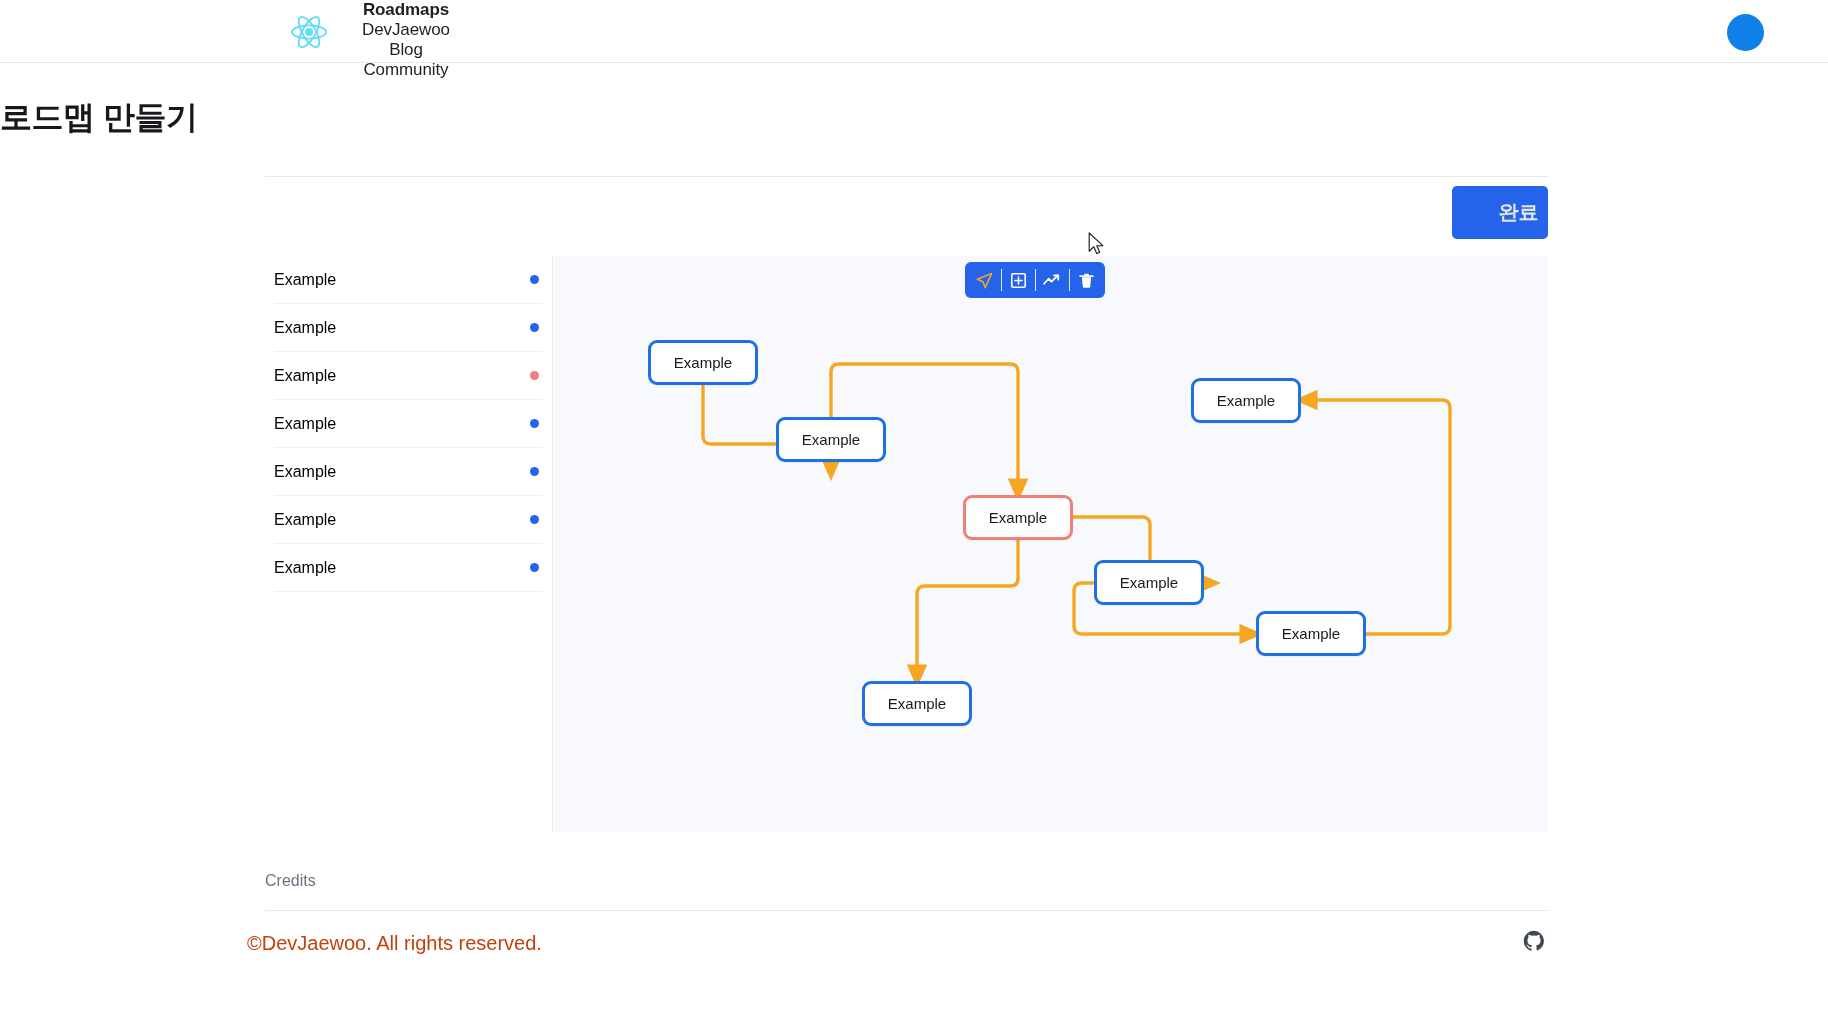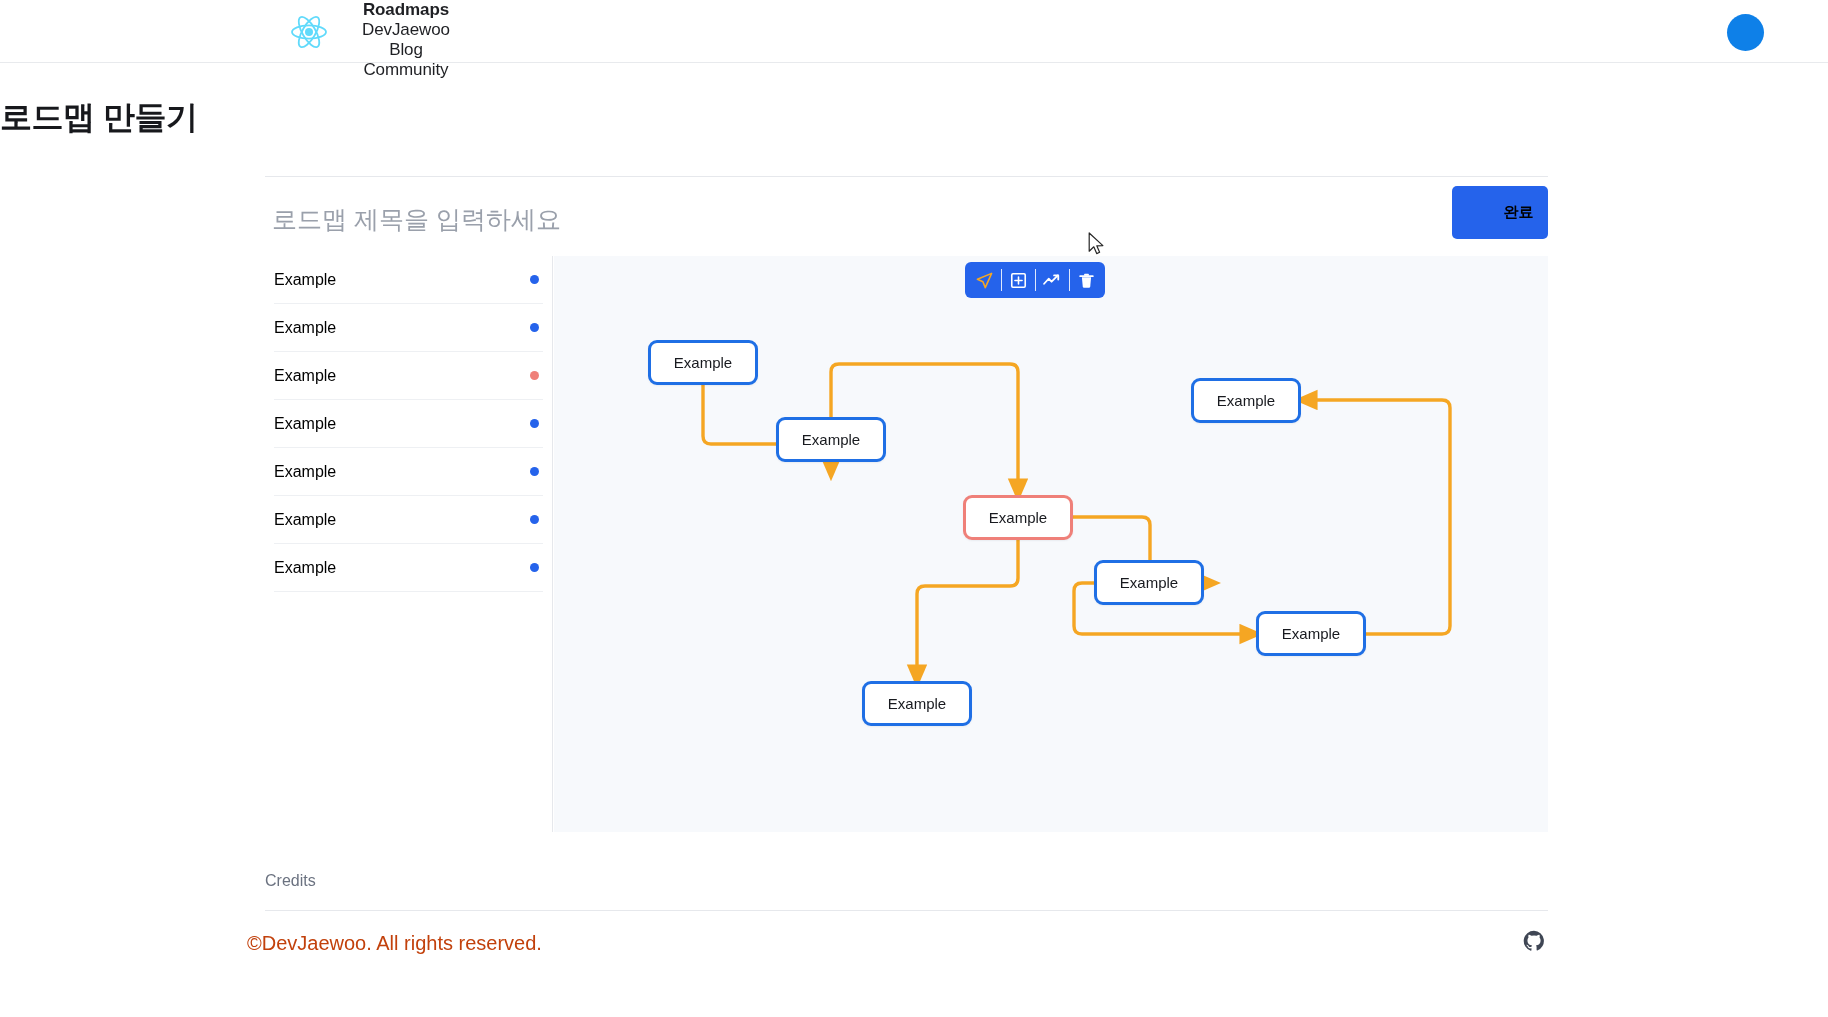--- a/index.html
+++ b/index.html
@@ -44,22 +44,22 @@
     position: absolute; left: 265px; top: 182px; width: 1283px; height: 74px;
   }
   .roadmap-title-input {
     position: absolute; left: 7px; top: 14px; width: 1130px; height: 46px;
     border: none; outline: none; background: transparent;
     font-family: "Liberation Sans", sans-serif; font-size: 25px; color: #1f2024;
   }
   .roadmap-title-input::placeholder { color: #9aa0ab; }
   .done-button {
     position: absolute; right: 0; top: 4px; width: 96px; height: 53px;
-    background: #2563eb; color: #000000; border: none; border-radius: 5px;
-    font-family: "Liberation Sans", sans-serif; font-size: 15px; font-weight: 700;
+    background: #2563eb; color: #e5e5e5; border: none; border-radius: 5px;
+    font-family: "Liberation Sans", sans-serif; font-size: 20px; font-weight: 700;
     cursor: pointer;
     padding-left: 37px;
   }
 
   
   .content {
     position: absolute; left: 265px; top: 256px; width: 1283px; height: 576px;
   }
 
   
@@ -137,21 +137,20 @@
     <span class="nav-link">Community</span>
   </nav>
 
   <div class="avatar" style="background: rgb(14, 128, 232);"></div>
 </div>
 
 <div class="page-title">로드맵 만들기</div>
 <div class="title-rule"></div>
 
 <div class="input-row">
-  <input class="roadmap-title-input" type="text" placeholder="로드맵 제목을 입력하세요" style="">
   <button class="done-button" style="background: rgb(37, 99, 235);">완료</button>
 </div>
 
 <div class="content">
 
   <div class="side-list">
     <div class="list-item">
       <span>Example</span>
       <span class="dot" style="background: rgb(37, 99, 235);"></span>
     </div>

